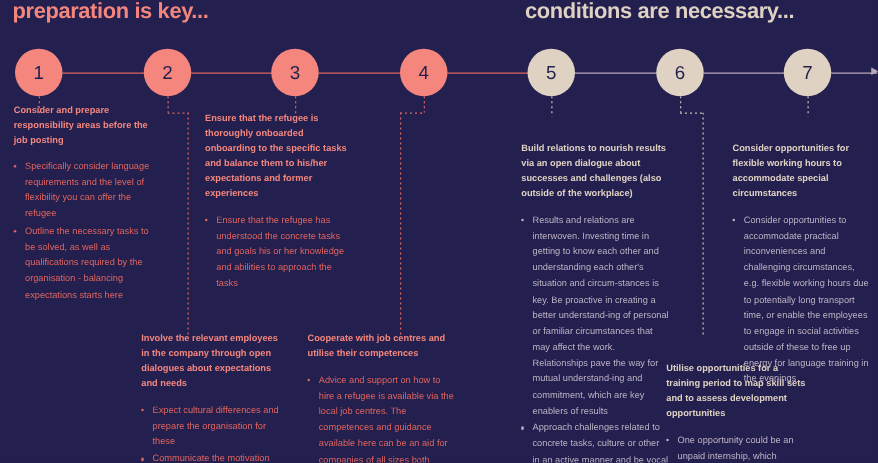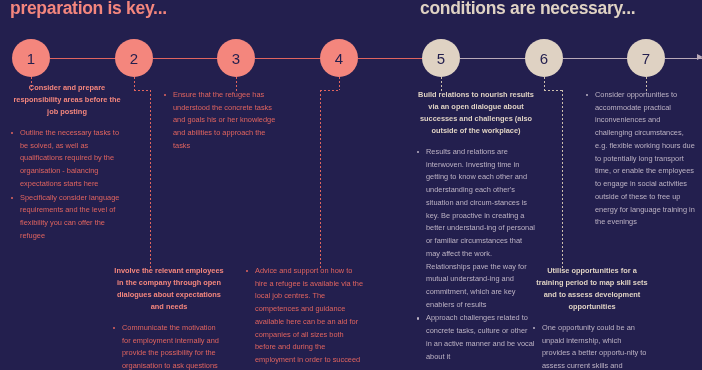--- a/index.html
+++ b/index.html
@@ -53,24 +53,23 @@
   .hdot.coral{background-image:linear-gradient(to right,#e0645f 50%,transparent 0);background-size:4px 1px;}
   .vdot.beige{background-image:linear-gradient(to bottom,#cdbfae 50%,transparent 0);background-size:1px 4px;}
   .hdot.beige{background-image:linear-gradient(to right,#cdbfae 50%,transparent 0);background-size:4px 1px;}
 
   
   .block{position:absolute;width:112px;}
   .block.wide{width:118px;}
   .b-title{
     font-size:7.4px;font-weight:bold;line-height:1.62;
     margin:0 0 9px 0;
-    text-align:center;
   }
   .b-title.coral{color:#f4867d;}
-  .b-title.beige{color:#dfd2c3;}
+  .b-title.beige{color:#dfd2c3;margin-top:24px;}
   ul.b-list{margin:0;padding:0;list-style:none;}
   ul.b-list li{
     position:relative;
     padding-left:9px;
     font-size:7.4px;line-height:1.72;
     margin-bottom:1px;
   }
   ul.b-list li::before{
     content:"";
     position:absolute;left:0;top:5px;
@@ -152,39 +151,42 @@
 
   <div class="vdot beige" style="left:544px;top:77px;height:13px;"></div>
   <div class="hdot beige" style="left:544px;top:90px;width:19px;"></div>
   <div class="vdot beige" style="left:562px;top:90px;height:178px;"></div>
 
   <div class="vdot beige" style="left:646px;top:77px;height:16px;"></div>
 
   <div class="block" style="left:11px;top:82px;">
     <div class="b-title coral">Consider and prepare responsibility areas before the job posting</div>
     <ul class="b-list body-coral">
+      <li>Specifically consider language requirements and the level of flexibility you can offer the refugee</li>
       <li>Outline the necessary tasks to be solved, as well as qualifications required by the organisation - balancing expectations starts here</li>
-      <li>Specifically consider language requirements and the level of flexibility you can offer the refugee</li>
     </ul>
   </div>
 
   <div class="block" style="left:113px;top:265px;">
     <div class="b-title coral">Involve the relevant employees in the company through open dialogues about expectations and needs</div>
     <ul class="b-list body-coral">
+      <li>Expect cultural differences and prepare the organisation for these</li>
       <li>Communicate the motivation for employment internally and provide the possibility for the organisation to ask questions</li>
     </ul>
   </div>
 
   <div class="block wide" style="left:164px;top:89px;">
+    <div class="b-title coral">Ensure that the refugee is thoroughly onboarded onboarding to the specific tasks and balance them to his/her expectations and former experiences</div>
     <ul class="b-list body-coral">
       <li>Ensure that the refugee has understood the concrete tasks and goals his or her knowledge and abilities to approach the tasks</li>
     </ul>
   </div>
 
   <div class="block wide" style="left:246px;top:265px;">
+    <div class="b-title coral">Cooperate with job centres and utilise their competences</div>
     <ul class="b-list body-coral">
       <li>Advice and support on how to hire a refugee is available via the local job centres. The competences and guidance available here can be an aid for companies of all sizes both before and during the employment in order to succeed in making a long-</li>
     </ul>
   </div>
 
   <div class="block wide" style="left:417px;top:89px;">
     <div class="b-title beige">Build relations to nourish results via an open dialogue about successes and challenges (also outside of the workplace)</div>
     <ul class="b-list body-beige">
       <li>Results and relations are interwoven. Investing time in getting to know each other and understanding each other's situation and circum-stances is key. Be proactive in creating a better understand-ing of personal or familiar circumstances that may affect the work. Relationships pave the way for mutual understand-ing and commitment, which are key enablers of results</li>
       <li>Approach challenges related to concrete tasks, culture or other in an active manner and be vocal about it</li>
@@ -193,18 +195,19 @@
 
   <div class="block wide" style="left:533px;top:265px;">
     <div class="b-title beige">Utilise opportunities for a training period to map skill sets and to assess development opportunities</div>
     <ul class="b-list body-beige">
       <li>One opportunity could be an unpaid internship, which provides a better opportu-nity to assess current skills and development opportunities</li>
 
     </ul>
   </div>
 
   <div class="block" style="left:586px;top:89px;">
+    <div class="b-title beige">Consider opportunities for flexible working hours to accommodate special circumstances</div>
     <ul class="b-list body-beige">
       <li>Consider opportunities to accommodate practical inconveniences and challenging circumstances, e.g. flexible working hours due to potentially long transport time, or enable the employees to engage in social activities outside of these to free up energy for language training in the evenings</li>
     </ul>
   </div>
 
 </div>
 
 </body></html>

